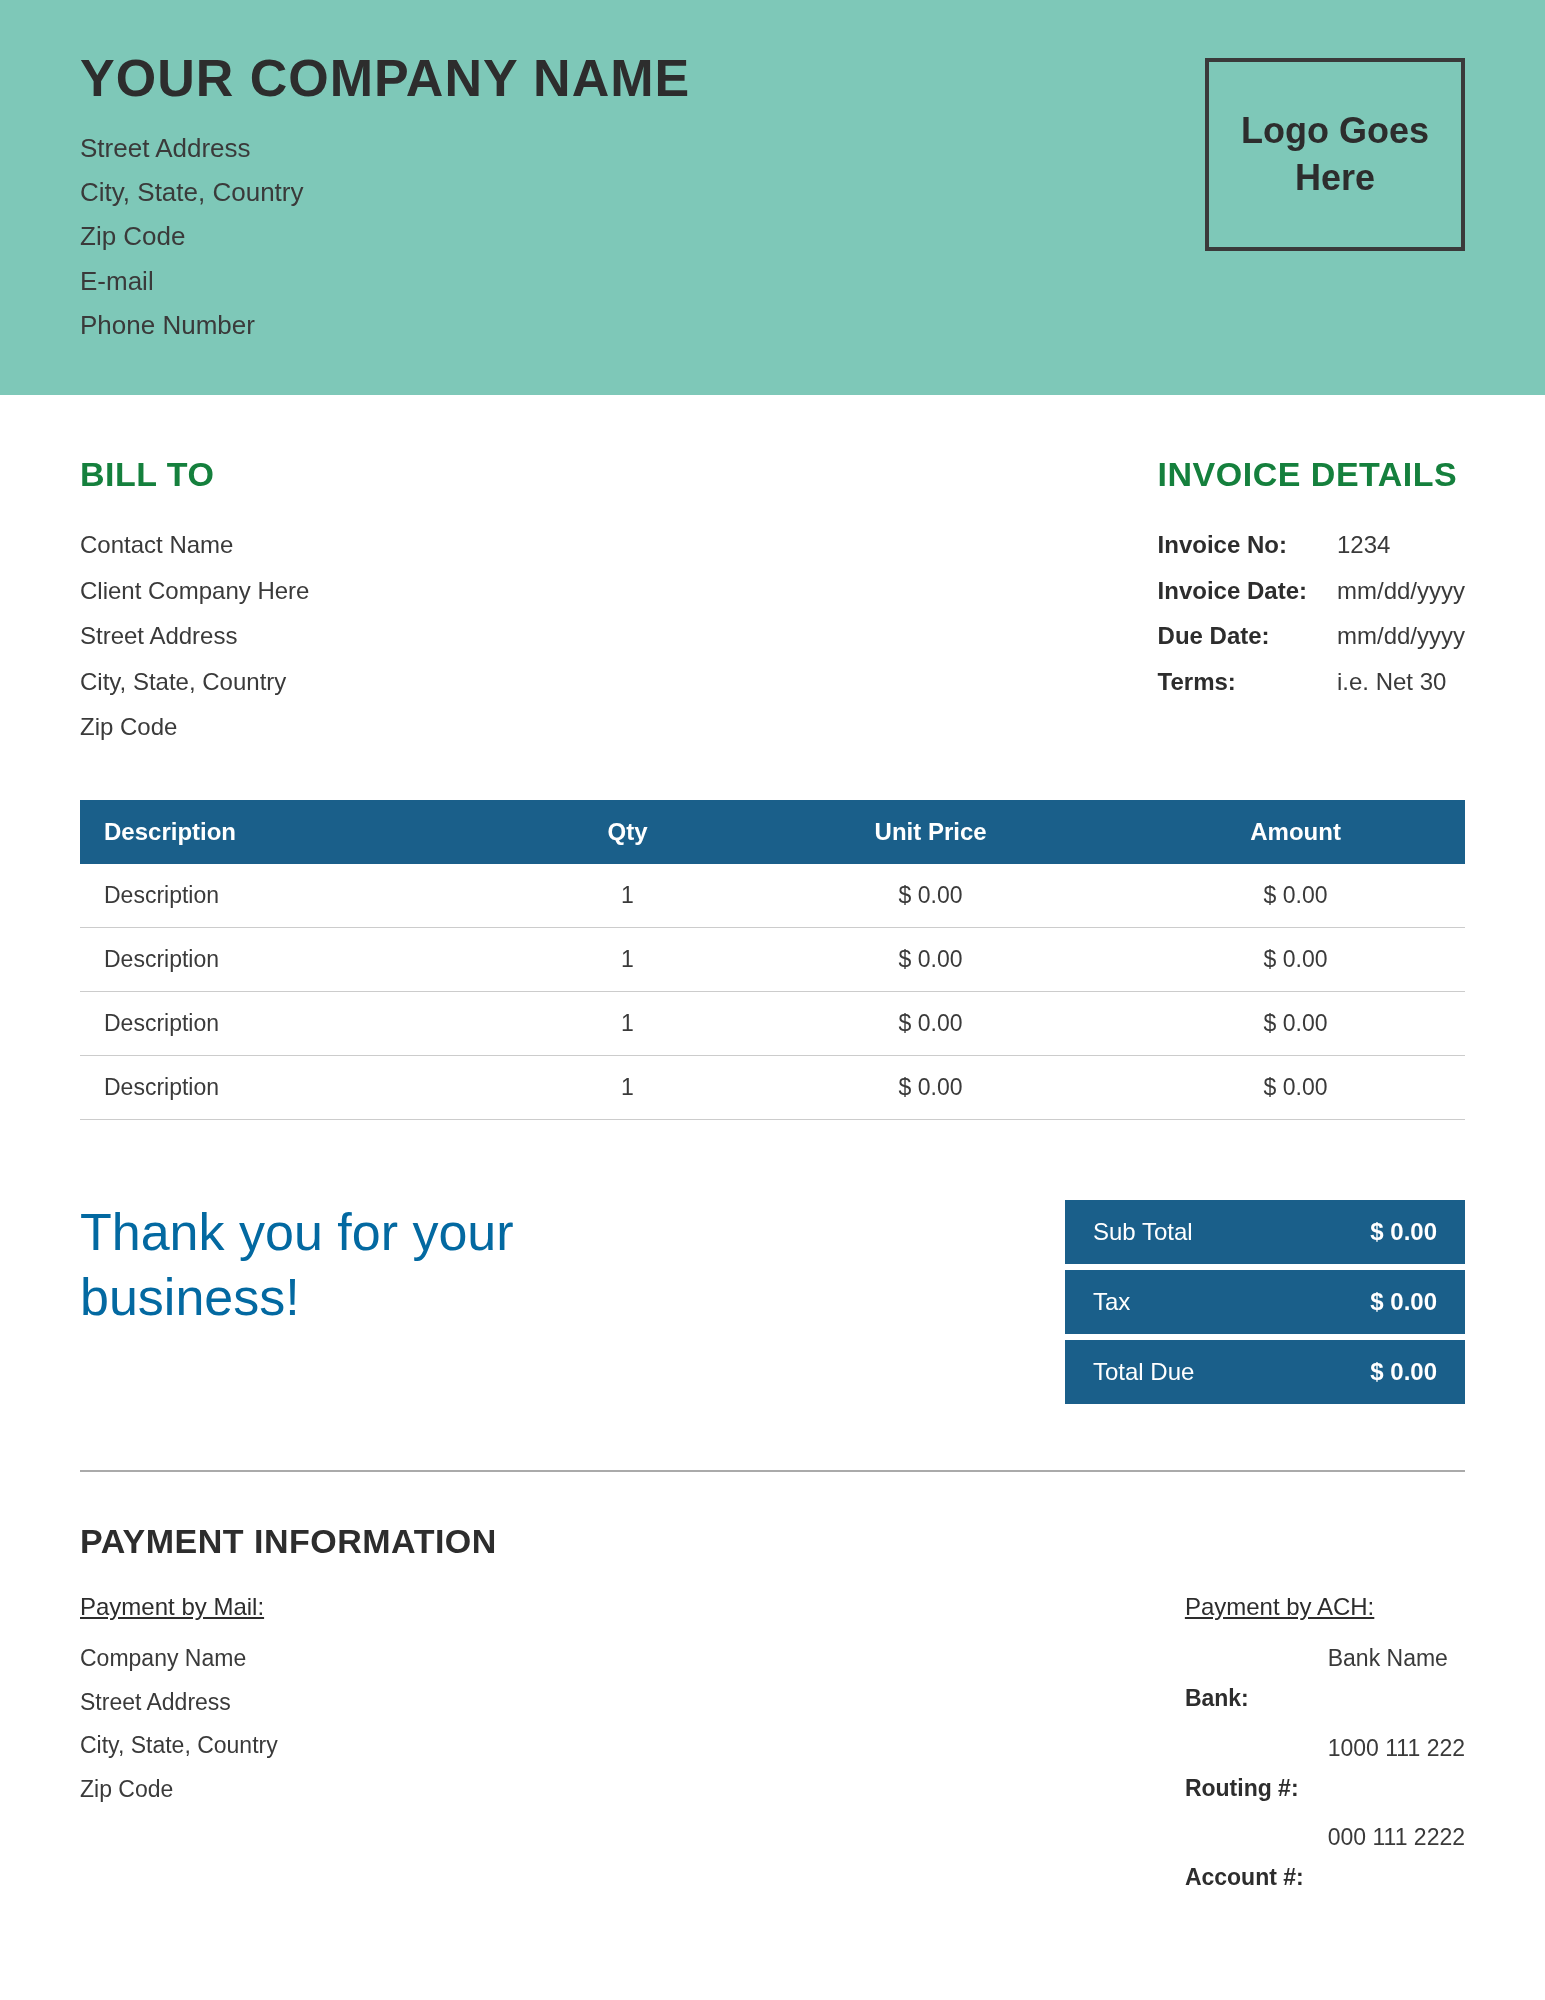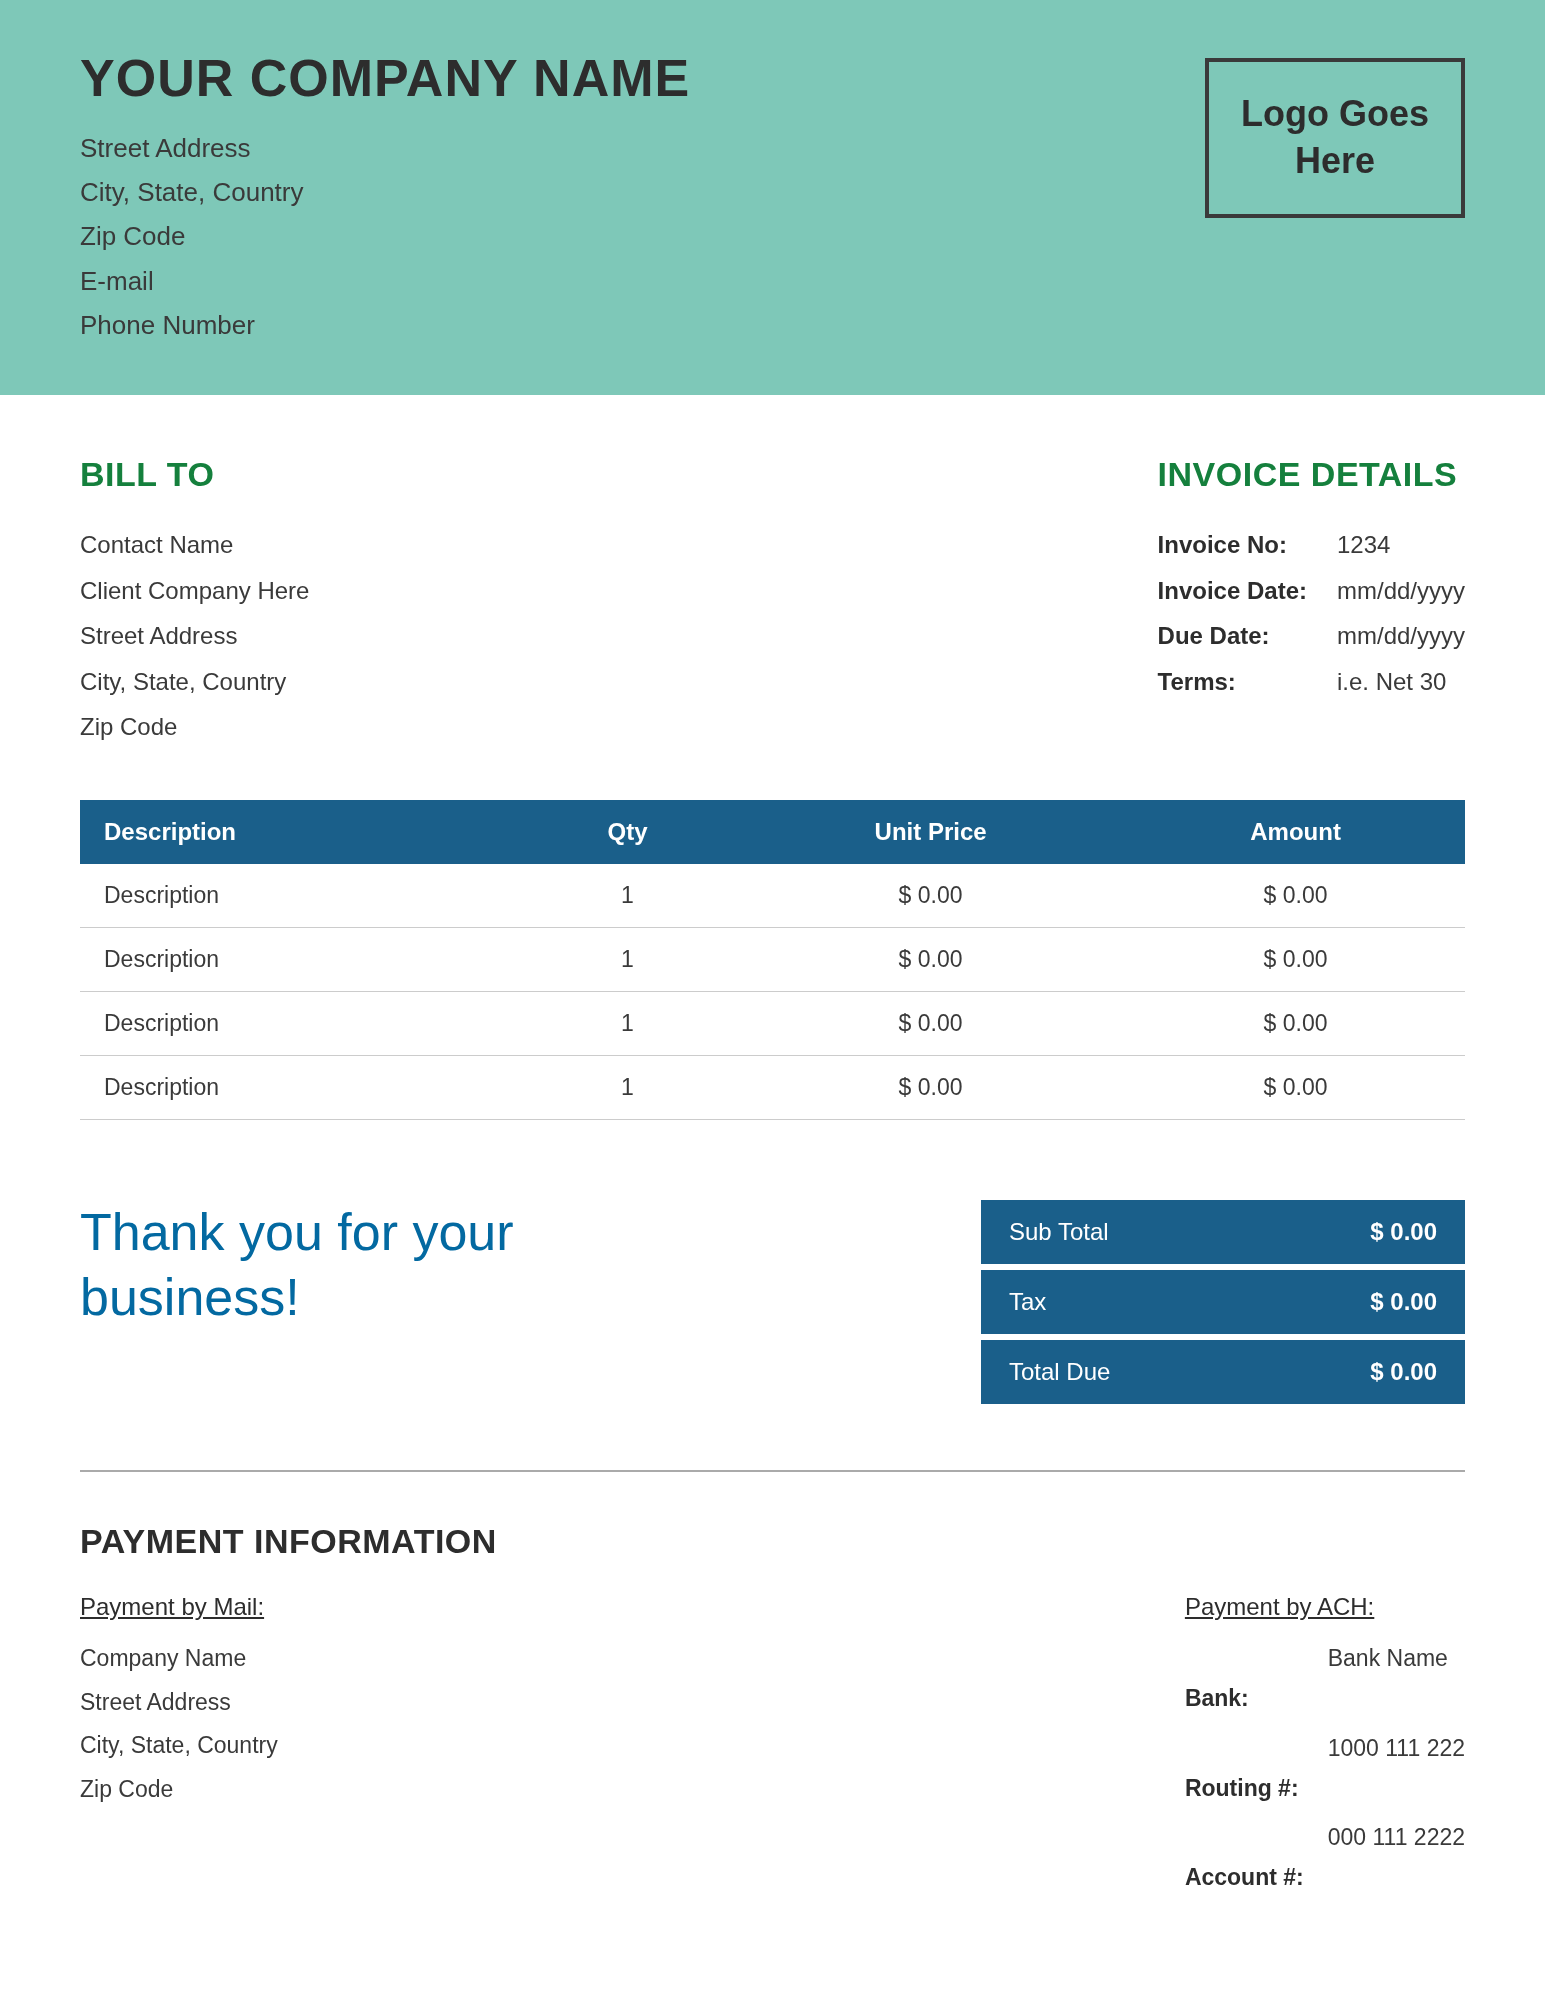--- a/index.html
+++ b/index.html
@@ -28,21 +28,21 @@
       margin-bottom: 18px;
     }
     .header-address-line {
       font-size: 26px;
       color: #3a3a3a;
       line-height: 1.7;
     }
     .logo-box {
       border: 4px solid #3a3a3a;
       width: 260px;
-      height: 160px;
+      height: 193px;
       display: flex;
       align-items: center;
       justify-content: center;
       margin-top: 10px;
     }
     .logo-text {
       font-size: 36px;
       font-weight: 700;
       color: #2d2d2d;
       text-align: center;
@@ -127,21 +127,21 @@
       padding: 40px 80px 60px 80px;
     }
     .thank-you {
       font-size: 52px;
       font-weight: 400;
       color: #0369a1;
       line-height: 1.25;
       max-width: 500px;
     }
     .totals-table {
-      width: 484px;
+      width: 400px;
     }
     .totals-row {
       display: flex;
       justify-content: space-between;
       background-color: #1a5f8a;
       color: #fff;
       padding: 18px 28px;
       font-size: 24px;
       font-weight: 500;
       margin-bottom: 6px;

